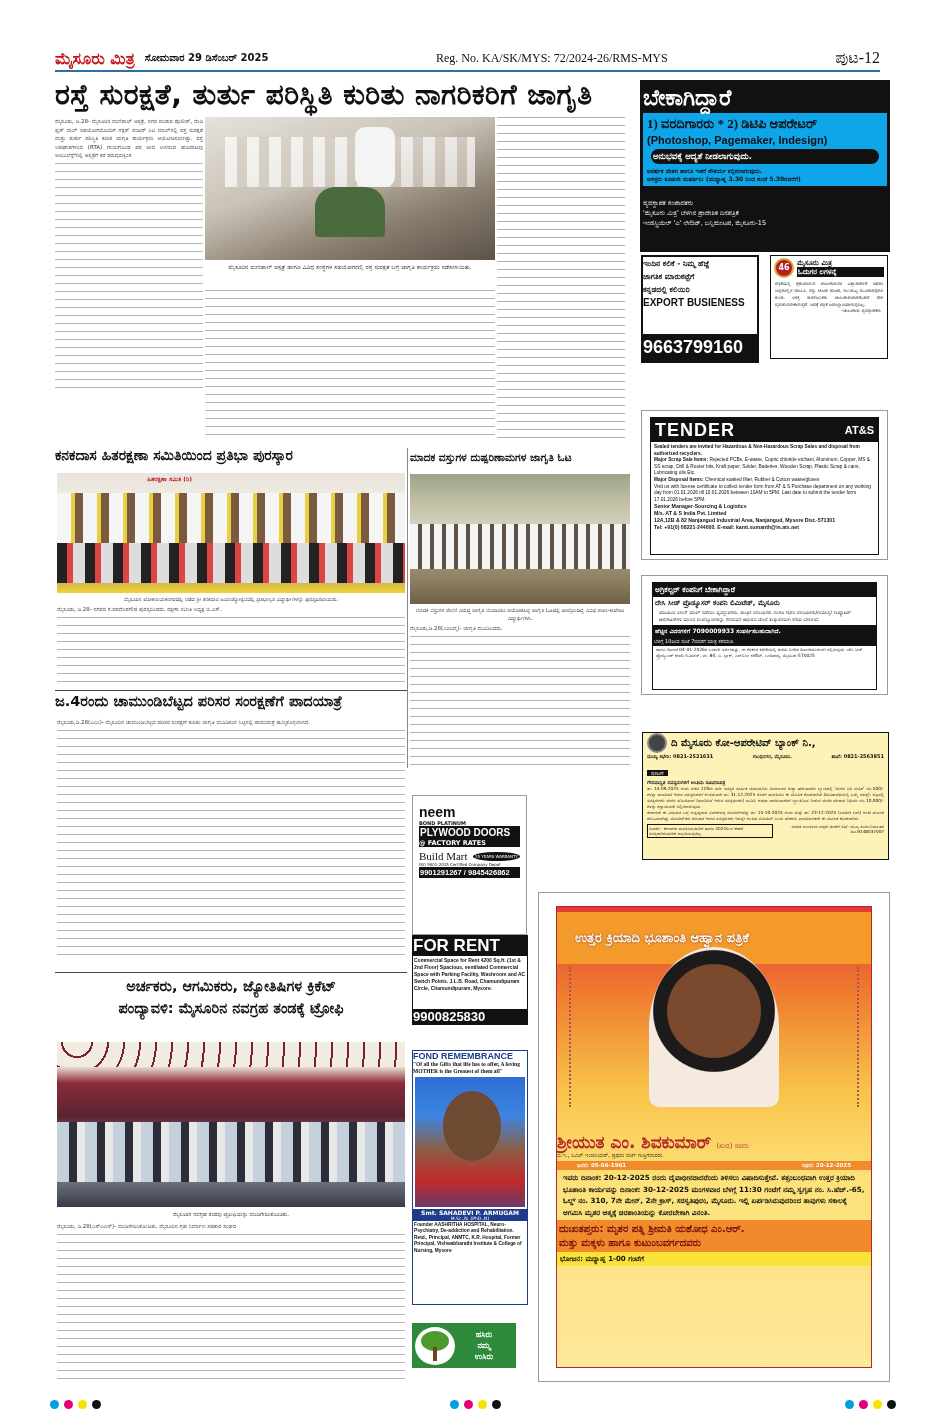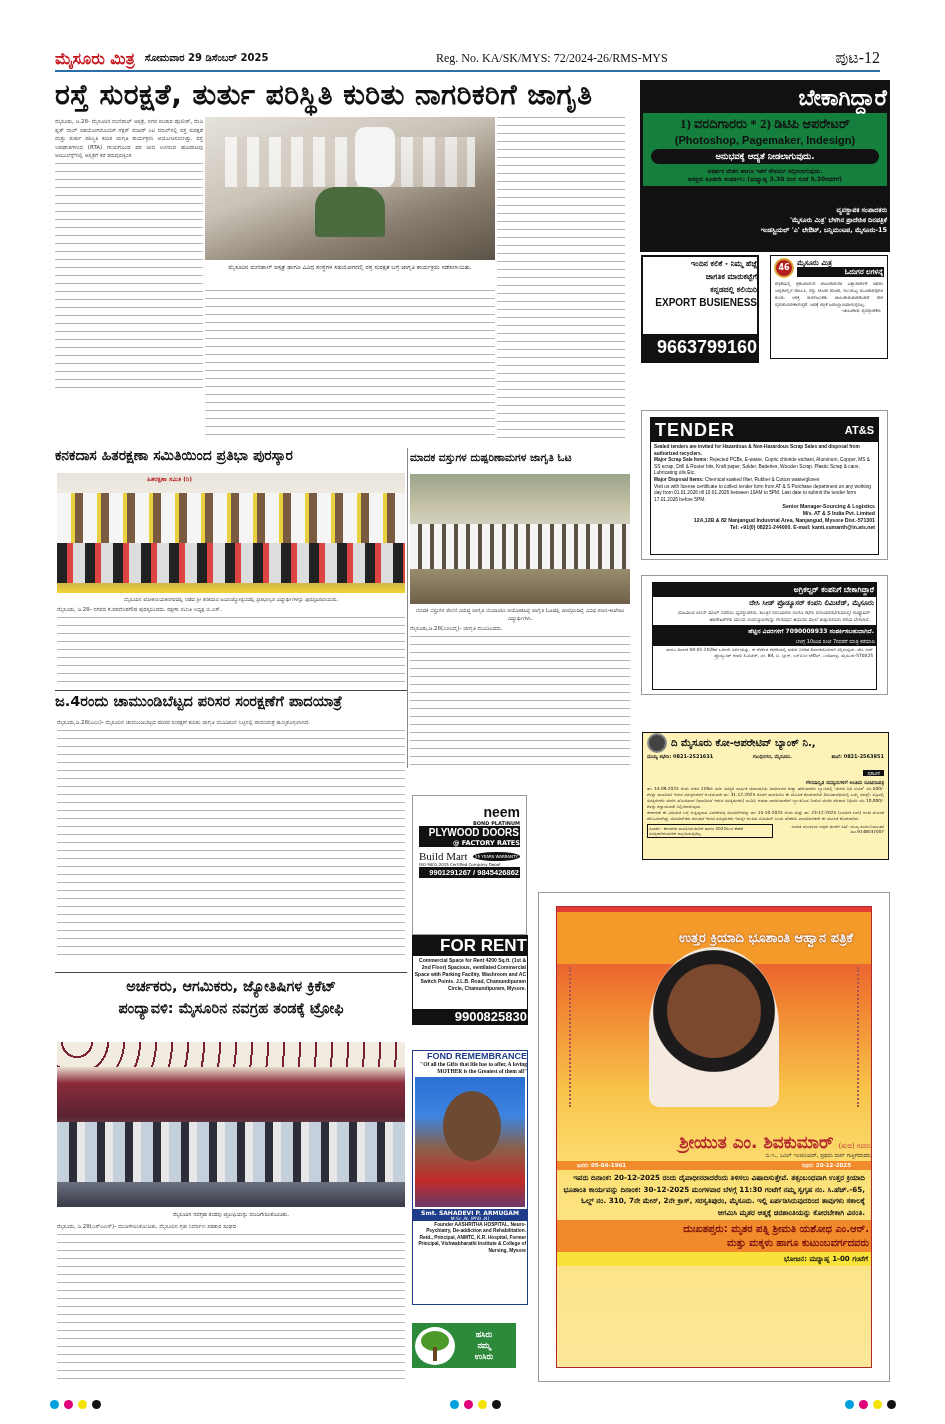--- a/index.html
+++ b/index.html
@@ -14,21 +14,21 @@
 .headline{font-weight:bold;color:#111;line-height:1.1}
 .h1{left:55px;top:80px;width:570px;font-size:28px;letter-spacing:0.5px}
 .body-col{font-size:5.5px;line-height:8.5px;color:#333;text-align:justify;overflow:hidden}
 .lines{background:repeating-linear-gradient(to bottom,#777 0 1px,transparent 1px 8px);opacity:0.55}
 .photo{overflow:hidden}
 .caption{font-size:6px;text-align:center;color:#222;line-height:9px}
 .vline{background:#888;width:1px}
 .hline{background:#444;height:1px}
 .ad-box{border:1px solid #333}
 .black{background:#111;color:#fff}
-.center{text-align:right}
+.center{text-align:left}
 .dots{display:flex;gap:5px}
 .dot{width:9px;height:9px;border-radius:50%}
 </style>
 </head>
 <body>
 
 <div class="abs masthead">
   <div class="mast-left">
     <span class="logo">ಮೈಸೂರು ಮಿತ್ರ</span>
     <span class="date">ಸೋಮವಾರ 29 ಡಿಸೆಂಬರ್ 2025</span>
@@ -46,28 +46,28 @@
   <div class="abs" style="left:20px;top:20px;width:250px;height:50px;background:repeating-linear-gradient(90deg,#fff 0 12px,#d8d0c6 12px 22px);opacity:0.7"></div>
   <div class="abs" style="left:110px;top:70px;width:70px;height:50px;background:#4a6b3d;border-radius:20px 20px 4px 4px"></div>
   <div class="abs" style="left:150px;top:10px;width:40px;height:60px;background:#f4f4f4;border-radius:10px"></div>
 </div>
 <div class="abs caption" style="left:205px;top:262px;width:290px">ಮೈಸೂರಿನ ಮಣಿಪಾಲ್ ಆಸ್ಪತ್ರೆ ಹಾಗೂ ವಿವಿಧ ಸಂಸ್ಥೆಗಳ ಸಹಯೋಗದಲ್ಲಿ ರಸ್ತೆ ಸುರಕ್ಷತೆ ಬಗ್ಗೆ ಜಾಗೃತಿ ಕಾರ್ಯಕ್ರಮ ನಡೆಸಲಾಯಿತು.</div>
 <div class="abs lines" style="left:497px;top:117px;width:128px;height:325px"></div>
 <div class="abs lines" style="left:205px;top:290px;width:290px;height:150px"></div>
 
 <div class="abs black" style="left:640px;top:80px;width:250px;height:172px;padding:3px">
   <div class="center" style="font-size:22px;font-weight:bold;height:30px;line-height:30px">ಬೇಕಾಗಿದ್ದಾರೆ</div>
-  <div style="background:#15803d;color:#111;padding:3px 4px;text-align:center">
+  <div style="background:#0ea5e9;color:#111;padding:3px 4px;">
     <div style="font-size:13px;font-weight:bold;font-family:'Liberation Serif',serif">1) ವರದಿಗಾರರು * 2) ಡಿಟಿಪಿ ಆಪರೇಟರ್</div>
     <div style="font-size:11px;font-weight:bold;font-family:'Liberation Sans',sans-serif;margin-top:2px">(Photoshop, Pagemaker, Indesign)</div>
     <div style="background:#111;color:#fff;border-radius:8px;font-size:8.5px;font-weight:bold;margin:3px 4px;padding:2px">ಅನುಭವಕ್ಕೆ ಆದ್ಯತೆ ನೀಡಲಾಗುವುದು.</div>
     <div style="font-size:6px;font-weight:bold">ಆಕರ್ಷಕ ವೇತನ ಹಾಗೂ ಇತರೆ ಸೌಕರ್ಯ ಕಲ್ಪಿಸಲಾಗುವುದು.</div>
     <div style="font-size:6px;font-weight:bold">ಆಸಕ್ತರು ಕೂಡಲೇ ಸಂಪರ್ಕಿಸಿ: (ಮಧ್ಯಾಹ್ನ 3.30 ರಿಂದ ಸಂಜೆ 5.30ರವರೆಗೆ)</div>
   </div>
-  <div class="center" style="font-size:6.5px;font-weight:bold;line-height:10px;margin-top:19px">
+  <div class="center" style="font-size:6.5px;font-weight:normal;line-height:10px;margin-top:12px">
     <div>ವ್ಯವಸ್ಥಾಪಕ ಸಂಪಾದಕರು</div>
     <div>'ಮೈಸೂರು ಮಿತ್ರ' ಬೆಳಗಿನ ಪ್ರಾದೇಶಿಕ ದಿನಪತ್ರಿಕೆ</div>
     <div>ಇಂಡಸ್ಟ್ರಿಯಲ್ 'ಎ' ಲೇಔಟ್, ಬನ್ನಿಮಂಟಪ, ಮೈಸೂರು-15</div>
   </div>
 </div>
 
 <div class="abs ad-box" style="left:641px;top:255px;width:118px;height:108px;border:2px solid #111">
   <div class="center" style="font-size:7.5px;font-weight:bold;line-height:13px;padding-top:0">
     <div>ಇಂದಿನ ಕಲಿಕೆ - ನಿಮ್ಮ ಹೆಜ್ಜೆ</div>
     <div>ಜಾಗತಿಕ ಮಾರುಕಟ್ಟೆಗೆ</div>

